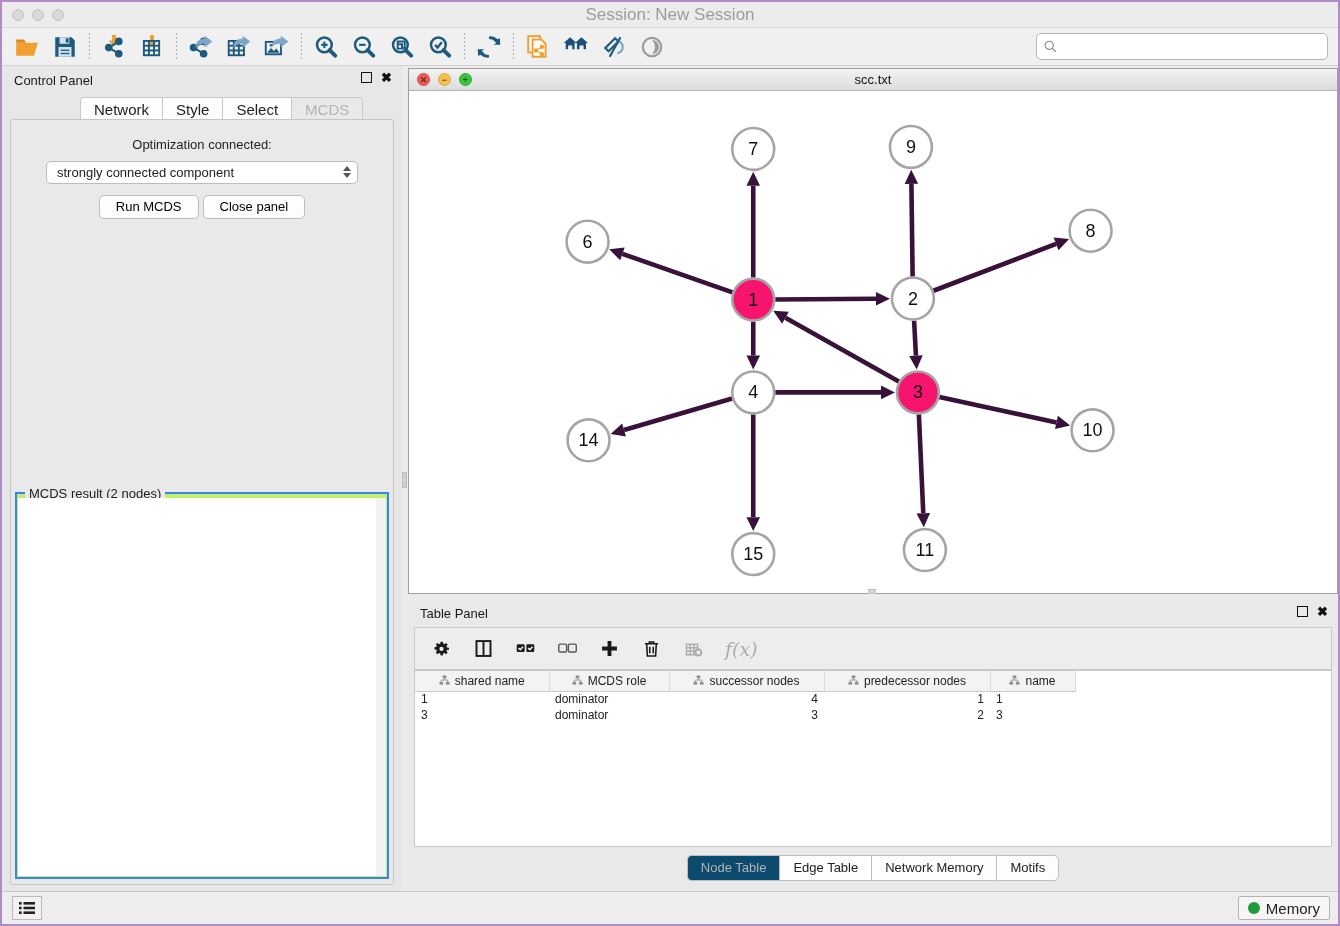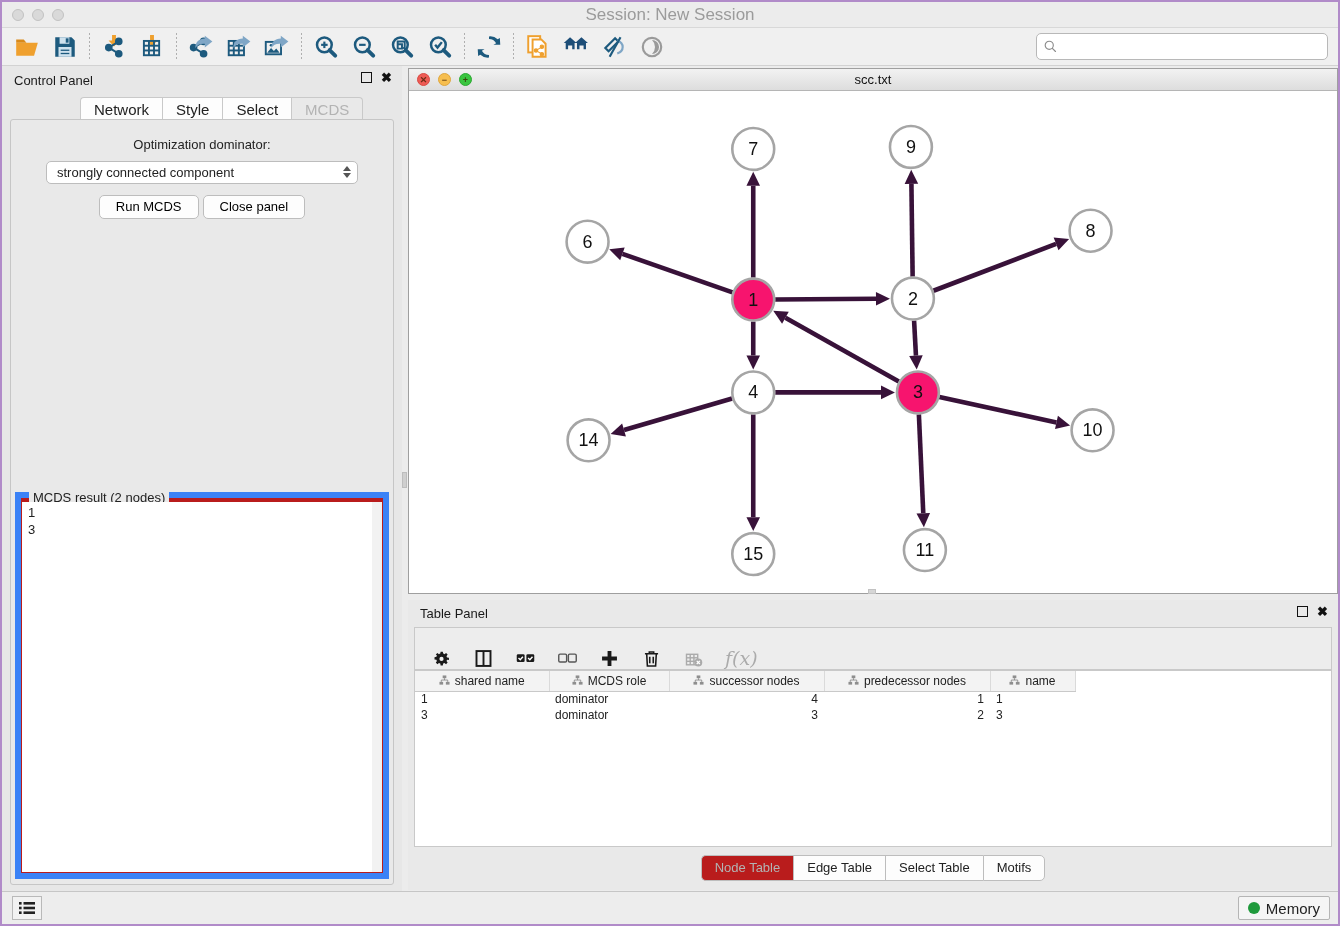--- a/index.html
+++ b/index.html
@@ -53,21 +53,21 @@
                 border:1px solid #BDBDBD; border-radius:5px; display:flex; align-items:center;
                 padding:0 22px 0 10px; font-size:13px; }
   .sel-arrows { position:absolute; right:6px; top:4px; display:flex; flex-direction:column; gap:2px; }
   .sel-arrows i { width:0; height:0; border-left:4px solid transparent; border-right:4px solid transparent; }
   .sel-arrows i.up { border-bottom:5px solid #555; }
   .sel-arrows i.dn { border-top:5px solid #555; }
   .btn-row { display:flex; justify-content:center; gap:4px; margin-top:11px; }
   .push-btn { background:#FDFDFD; border:1px solid #BDBDBD; border-radius:5px;
               padding:3px 16px 4px; font-size:13px; cursor:default; }
   .result-box { position:absolute; left:4px; right:4px; top:372px; bottom:5px;
-                border:6px solid #3b82f6; background:#b91c1c; }
+                border:2px solid #3b82f6; background:#bef264;text-align:right; }
   .result-legend { position:absolute; left:8px; top:-8px; background:#E9E9E9; padding:0 4px; font-size:13px; }
   .result-text { position:absolute; left:1px; right:1px; top:4px; bottom:1px; background:#FFF;
                  font-size:13px; padding:2px 0 0 6px; line-height:17px; white-space:pre; }
   .result-scroll { position:absolute; right:1px; top:4px; width:10px; bottom:1px; background:#F2F2F2; }
 
   
   .v-divider-grip { position:absolute; left:400px; top:470px; width:5px; height:16px;
                     background:#CFCFCF; border:1px solid #BDBDBD; }
 
   
@@ -83,38 +83,38 @@
   .nl.yel { background:#F6BE4F; border:1px solid #DFA63D; }
   .nl.grn { background:#39C53F; border:1px solid #2BA833; }
   .net-canvas { position:absolute; left:0; top:22px; right:0; bottom:0; background:#FFF; }
   .net-canvas svg { width:100%; height:100%; }
   .h-grip { position:absolute; left:459px; bottom:-1px; width:8px; height:5px; background:#D6D6D6; border:1px solid #C2C2C2; }
 
   
   .table-panel { position:absolute; left:406px; top:598px; width:930px; height:290px; background:#E9E9E9; }
   .tp-header { position:relative; height:26px; display:flex; align-items:center; padding:0 12px; }
   .tp-toolbar { position:absolute; left:6px; right:6px; top:27px; height:43px; background:#EDEDED;
-                border:1px solid #C9C9C9; display:flex; align-items:flex-end; gap:21px; padding-left:16px; }
+                border:1px solid #C9C9C9; display:flex; align-items:center; gap:21px; padding-left:16px; }
   .tp-toolbar .ticon { display:flex; align-items:center; }
   .tp-toolbar svg { width:21px; height:21px; }
   .fx-icon { font-family:"DejaVu Serif", serif; font-style:italic; font-size:19px; color:#ABABAB; }
   .table-area { position:absolute; left:6px; right:6px; top:70px; bottom:43px; background:#FFF;
                 border:1px solid #C9C9C9; overflow:hidden; }
   table.nodetable { border-collapse:collapse; font-size:12px; }
   .nodetable th { background:#F3F3F3; border-right:1px solid #DADADA; border-bottom:1px solid #C9C9C9;
                   font-weight:normal; height:20px; padding:0 4px; white-space:nowrap; }
   .nodetable th .thc { display:flex; align-items:center; justify-content:center; gap:5px; }
   .nodetable td { height:16px; padding:0 6px; white-space:nowrap; }
   .nodetable td.r { text-align:right; }
   .tp-tabs { position:absolute; left:0; right:0; bottom:9px; display:flex; justify-content:center; }
   .tp-tab { padding:4px 13px 5px; font-size:13px; background:#FDFDFD; border:1px solid #BDBDBD;
             border-right:none; cursor:default; }
   .tp-tab:first-child { border-top-left-radius:5px; border-bottom-left-radius:5px; }
   .tp-tab:last-child { border-right:1px solid #BDBDBD; border-top-right-radius:5px; border-bottom-right-radius:5px; }
-  .tp-tab.sel { background:#b91c1c; color:#B3B3B3; }
+  .tp-tab.sel { background:#0c4a6e; color:#B3B3B3; }
 
   
   .statusbar { position:absolute; left:0; right:0; bottom:0; height:33px; background:#EDEDED;
                border-top:1px solid #C6C6C6; }
   .console-btn { position:absolute; left:10px; top:4px; width:30px; height:24px; background:#F2F2F2;
                  border:1px solid #B9B9B9; display:flex; align-items:center; justify-content:center; }
   .memory-btn { position:absolute; right:8px; top:4px; height:24px; background:#F5F5F5;
                 border:1px solid #B5B5B5; border-radius:2px; display:flex; align-items:center;
                 gap:6px; padding:0 9px; font-size:15px; }
   .mem-dot { width:12px; height:12px; border-radius:50%; background:#1F9A3C; }
@@ -303,21 +303,21 @@
         <span class="close-icon">✖</span>
       </span>
     </div>
     <div class="cp-tabs" id="cp-tabs">
         <div class="cp-tab">Network</div>
         <div class="cp-tab">Style</div>
         <div class="cp-tab">Select</div>
         <div class="cp-tab sel">MCDS</div>
       </div>
     <div class="cp-content">
-      <div class="opt-label">Optimization dominator:</div>
+      <div class="opt-label">Optimization connected:</div>
       <div class="opt-select">
         <span>strongly connected component</span>
         <span class="sel-arrows">
             <i class="up"></i>
             <i class="dn"></i>
           </span>
       </div>
       <div class="btn-row">
         <button class="push-btn">Run MCDS</button>
         <button class="push-btn">Close panel</button>
@@ -568,21 +568,21 @@
               <td class="r">3</td>
               <td class="r">2</td>
               <td class="">3</td>
             </tr>
           </tbody>
       </table>
     </div>
     <div class="tp-tabs" id="tp-tabs">
         <div class="tp-tab sel">Node Table</div>
         <div class="tp-tab">Edge Table</div>
-        <div class="tp-tab">Select Table</div>
+        <div class="tp-tab">Network Memory</div>
         <div class="tp-tab">Motifs</div>
       </div>
   </div>
 
   <div class="statusbar">
     <div class="console-btn">
       <svg width="18" height="14" viewBox="0 0 18 14">
         <rect x="1" y="1" width="2.6" height="2.6" fill="#222"></rect>
           <rect x="5.5" y="1" width="11.5" height="2.6" fill="#222"></rect>
         <rect x="1" y="5.7" width="2.6" height="2.6" fill="#222"></rect>

